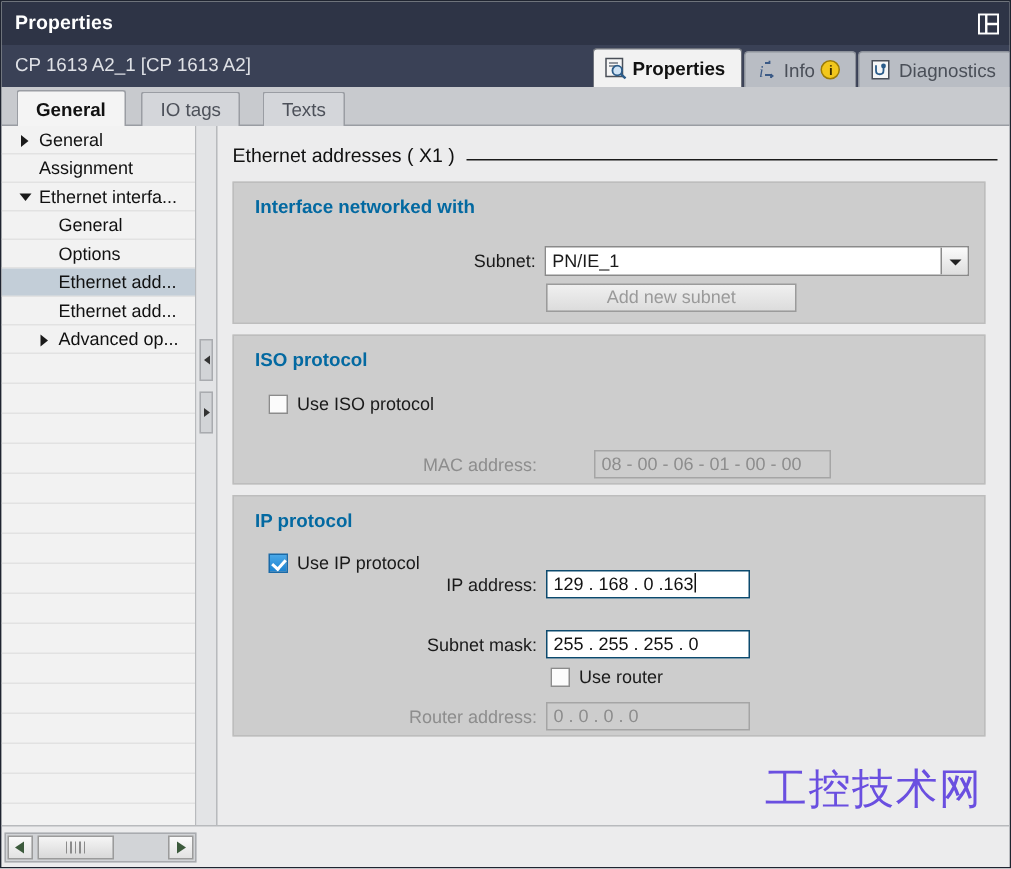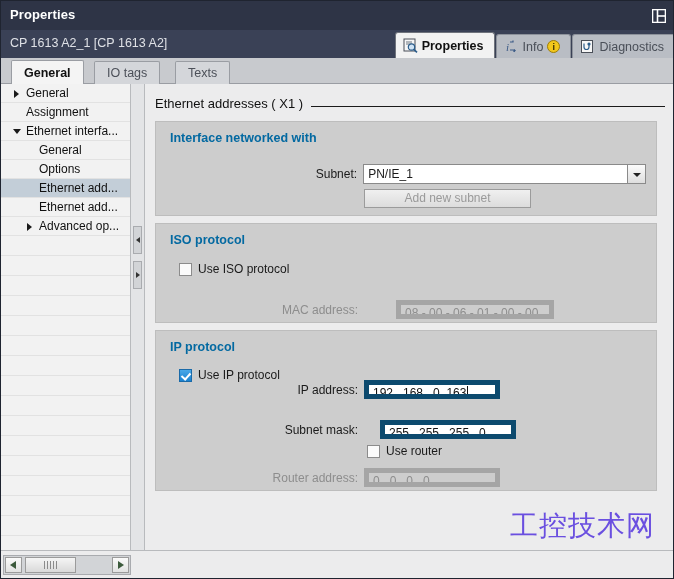--- a/index.html
+++ b/index.html
@@ -256,21 +256,21 @@
     font-size: 12px;
     color: #1a1a1a;
     padding-right: 6px;
     box-sizing: border-box;
   }
   .flabel.dim { color: #8d8d8d; }
 
   .tinput {
     height: 19px;
     background: #ffffff;
-    border: 5px solid #0c4a6e;
+    border: 1px solid #0c4a6e;
     box-sizing: border-box;
     font-size: 12px;
     color: #111111;
     line-height: 17px;
     padding: 0 4px;
     font-family: "Liberation Sans", sans-serif;
     white-space: nowrap;
     overflow: hidden;
   }
   .tinput.disabled {
@@ -595,24 +595,24 @@
     <div class="group" style="top:246px; height:161px;">
       <div class="gtitle">IP protocol</div>
 
       <div class="frow" style="left:23px; top:37px;">
         <span class="cbx checked"></span>
         <span class="cbx-label">Use IP protocol</span>
       </div>
 
       <div class="frow" style="left:0; top:49px; width:490px;">
         <span class="flabel" style="width:208px;">IP address:</span>
-        <div class="tinput" style="width:136px;"><span>192 . 168 . 0    .163</span><span class="caret"></span></div>
-      </div>
-
-      <div class="frow" style="left:0; top:89px; width:490px;gap:16px;">
+        <div class="tinput" style="width:136px;"><span>129 . 168 . 0    .163</span><span class="caret"></span></div>
+      </div>
+
+      <div class="frow" style="left:0; top:89px; width:490px;">
         <span class="flabel" style="width:208px;">Subnet mask:</span>
         <div class="tinput" style="width:136px;">255 . 255 . 255 . 0</div>
       </div>
 
       <div class="frow" style="left:211px; top:113px;">
         <span class="cbx"></span>
         <span class="cbx-label">Use router</span>
       </div>
 
       <div class="frow" style="left:0; top:137px; width:490px;">

